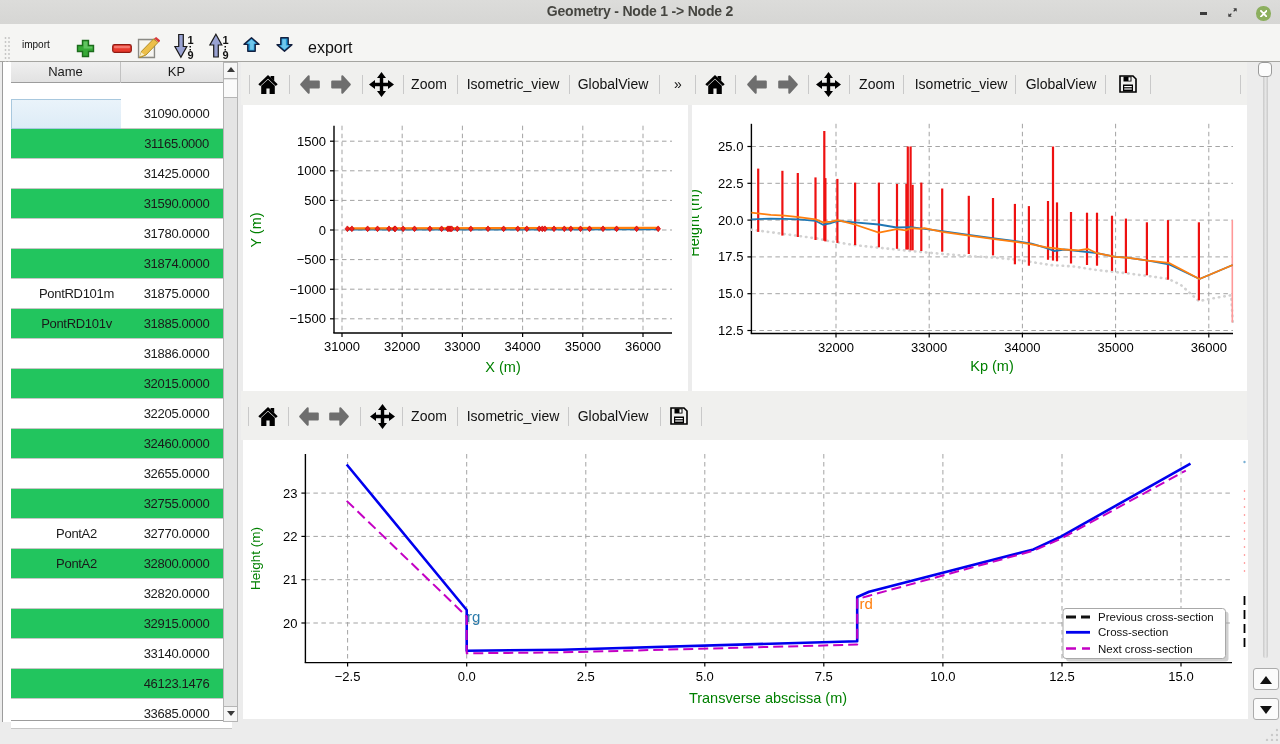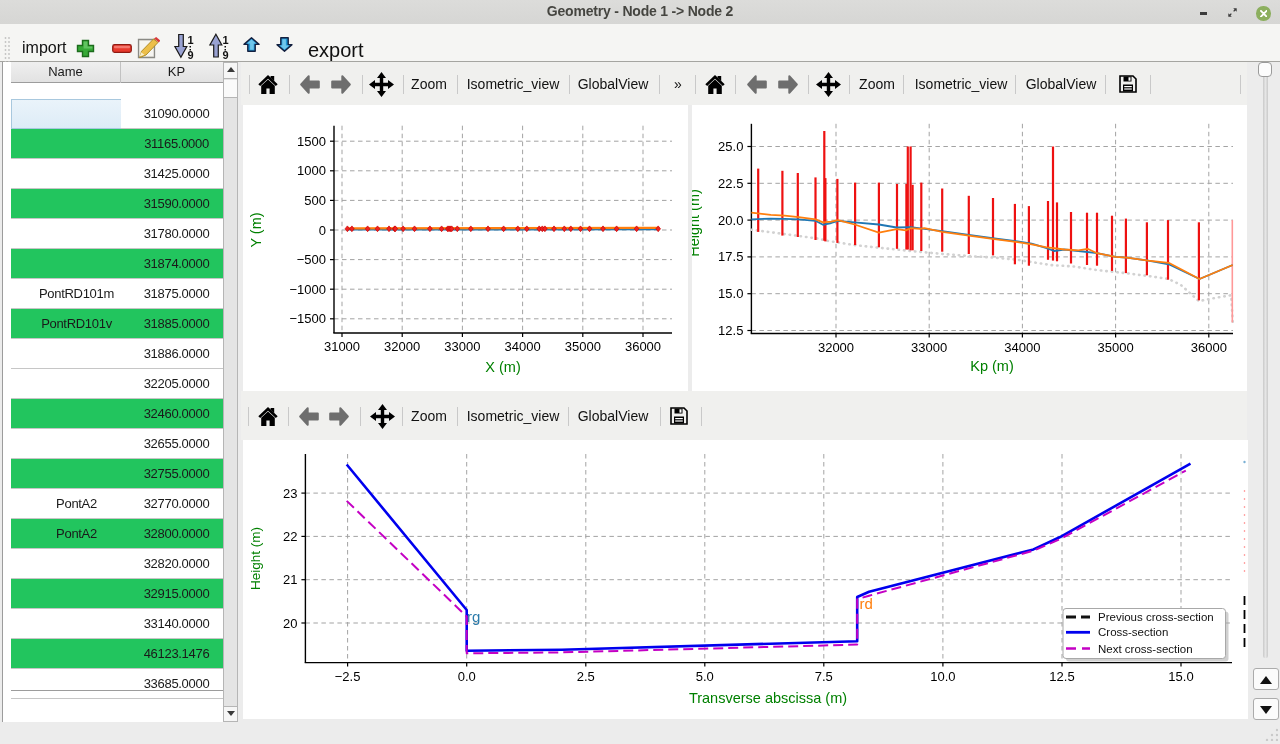--- a/index.html
+++ b/index.html
@@ -59,21 +59,21 @@
     <circle cx="5.0" cy="10" r="0.9" fill="#c2c2c2"></circle>
     <circle cx="1.5" cy="14" r="0.9" fill="#c2c2c2"></circle>
     <circle cx="5.0" cy="14" r="0.9" fill="#c2c2c2"></circle>
     <circle cx="1.5" cy="18" r="0.9" fill="#c2c2c2"></circle>
     <circle cx="5.0" cy="18" r="0.9" fill="#c2c2c2"></circle>
     <circle cx="1.5" cy="22" r="0.9" fill="#c2c2c2"></circle>
     <circle cx="5.0" cy="22" r="0.9" fill="#c2c2c2"></circle>
     <circle cx="1.5" cy="26" r="0.9" fill="#c2c2c2"></circle>
     <circle cx="5.0" cy="26" r="0.9" fill="#c2c2c2"></circle>
   </svg>
-<div style="position:absolute;left:22px;top:39px;font-size:16px;color:#111">import</div>
+<div style="position:absolute;left:22px;top:39px;font-size:10px;color:#111">import</div>
 <svg style="position:absolute;left:76px;top:39px" width="19" height="19" viewBox="0 0 19 19">
     <path d="M6.5 1.5h6v5h5v6h-5v5h-6v-5h-5v-6h5Z" fill="#36a936" stroke="#1c6b1c" stroke-width="1.4"></path>
     <path d="M7.6 2.6h3.8v5h5v2H7.6Z" fill="#6cc96c" opacity="0.8"></path>
   </svg>
 <svg style="position:absolute;left:112px;top:44px" width="20" height="9" viewBox="0 0 20 9">
     <rect x="0.7" y="0.7" width="18.6" height="7.6" rx="1.8" fill="#e8392c" stroke="#8f1a12" stroke-width="1.2"></rect>
     <rect x="2" y="1.8" width="16" height="2.4" rx="1" fill="#f4776d"></rect>
   </svg>
 <svg style="position:absolute;left:136px;top:37px" width="24" height="23" viewBox="0 0 24 23">
     <path d="M2.5 2.5h16v18h-16Z" fill="#eceae4" stroke="#8a8a85" stroke-width="1.3"></path>
@@ -97,21 +97,21 @@
     <text x="19.5" y="25.5" font-family="Liberation Sans, sans-serif" font-size="11" font-weight="bold" fill="#111">9</text>
   </svg>
 <svg style="position:absolute;left:242.5px;top:37px" width="17" height="15" viewBox="0 0 17 15">
     <path d="M8.5 0.8L16 7.4H12.2V14.2H4.8V7.4H1Z" fill="#2095d6" stroke="#13203f" stroke-width="1.4" stroke-linejoin="round"></path>
     <path d="M8.5 2.6L13 6.6H10.7V12.7H7.1V6.6H4Z" fill="#7fd0f0" opacity="0.85"></path>
   </svg>
 <svg style="position:absolute;left:275.5px;top:37px" width="17" height="15" viewBox="0 0 17 15">
     <path d="M8.5 14.2L1 7.6H4.8V0.8H12.2V7.6H16Z" fill="#2095d6" stroke="#13203f" stroke-width="1.4" stroke-linejoin="round"></path>
     <path d="M8.5 12.4L4 8.4H6.3V2.3H9.9V8.4H13Z" fill="#7fd0f0" opacity="0.85"></path>
   </svg>
-<div style="position:absolute;left:308px;top:39px;font-size:20px;color:#111">export</div>
+<div style="position:absolute;left:308px;top:39px;font-size:16px;color:#111">export</div>
 <div class="tblwrap">
     <div class="thead">
       <div class="thname">Name</div>
       <div class="thkp">KP</div>
     </div>
     <div class="trow">
       <div class="cname sel"></div>
       <div class="ckp">31090.0000</div>
     </div>
     <div class="trow">
@@ -138,20 +138,24 @@
       <div class="cname">PontRD101m</div>
       <div class="ckp">31875.0000</div>
     </div>
     <div class="trow">
       <div class="cname alt">PontRD101v</div>
       <div class="ckp alt">31885.0000</div>
     </div>
     <div class="trow">
       <div class="cname"></div>
       <div class="ckp">31886.0000</div>
+    </div>
+    <div class="trow">
+      <div class="cname alt"></div>
+      <div class="ckp alt">32015.0000</div>
     </div>
     <div class="trow">
       <div class="cname"></div>
       <div class="ckp">32205.0000</div>
     </div>
     <div class="trow">
       <div class="cname alt"></div>
       <div class="ckp alt">32460.0000</div>
     </div>
     <div class="trow">

